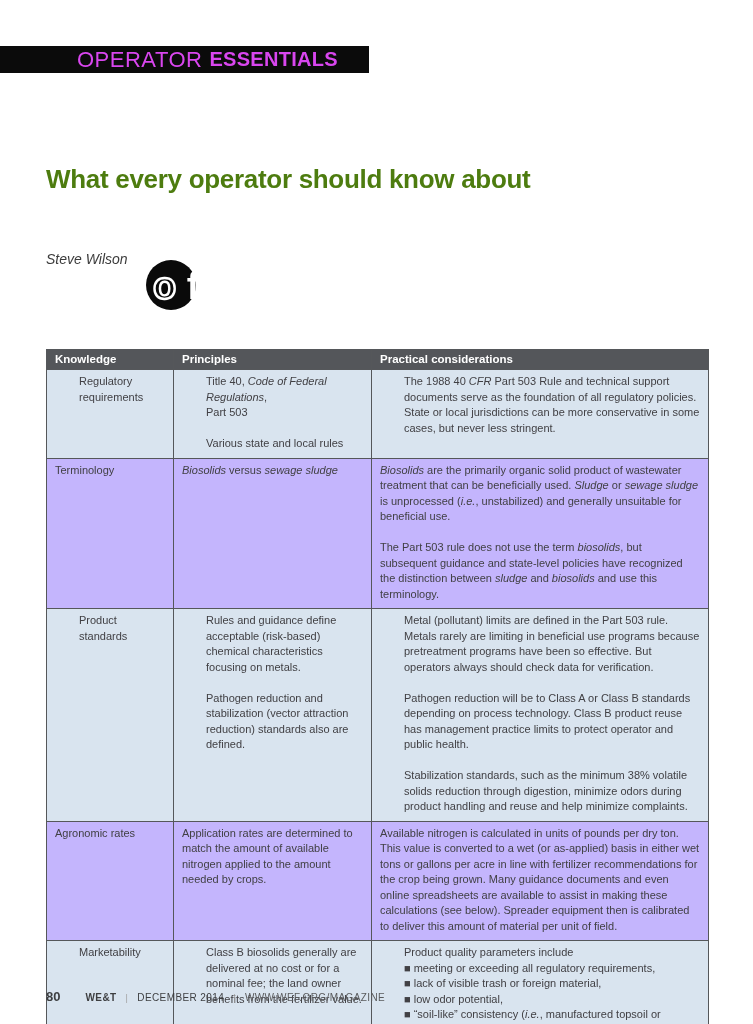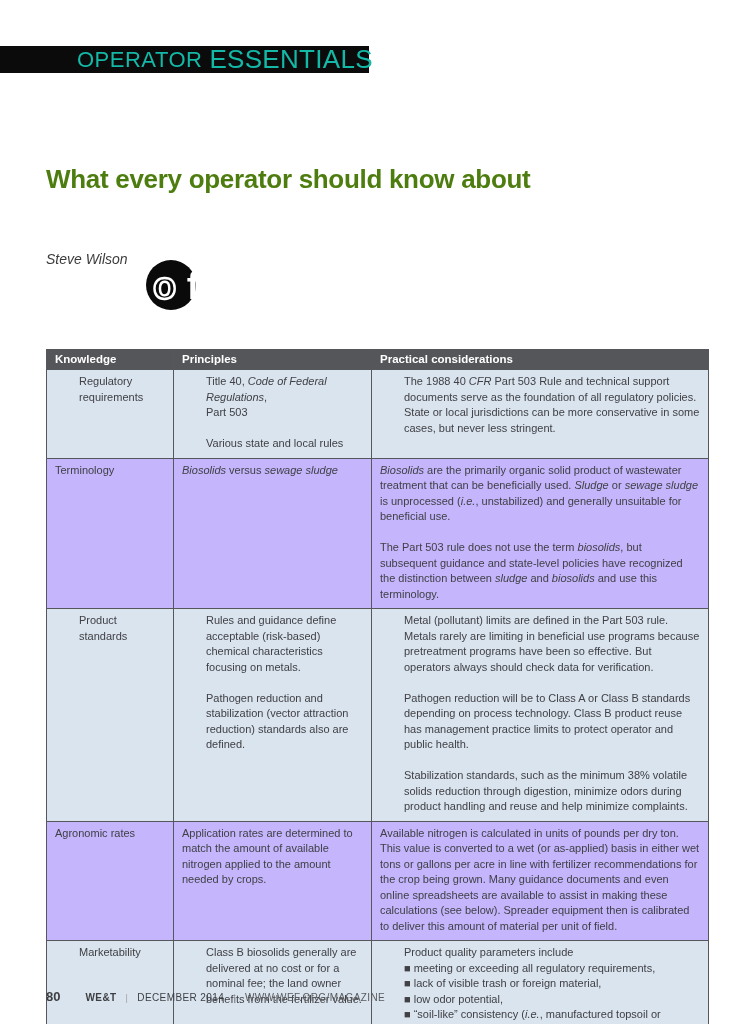--- a/index.html
+++ b/index.html
@@ -3,24 +3,24 @@
 <meta charset="utf-8">
 <style>
   html,body{margin:0;padding:0;}
   body{
     width:753px;height:1024px;position:relative;background:#ffffff;
     font-family:"Liberation Sans", sans-serif;overflow:hidden;color:#3f4144;
   }
   
   .masthead{
     position:absolute;left:0;top:46px;width:369px;height:27px;background:#0b0b0b;
-    color:#14b8a6;display:flex;align-items:center;padding-left:77px;box-sizing:border-box;
+    color:#d946ef;display:flex;align-items:center;padding-left:77px;box-sizing:border-box;
   }
   .m-light{font-size:22px;font-weight:400;letter-spacing:.5px;}
-  .m-bold{font-size:26px;font-weight:400;margin-left:7px;letter-spacing:.3px;}
+  .m-bold{font-size:20px;font-weight:700;margin-left:7px;letter-spacing:.3px;}
   
   .title{
     position:absolute;left:46px;top:155px;width:680px;font-size:26px;font-weight:700;
     line-height:48px;color:#4d7c0f;letter-spacing:-.3px;
   }
   .author{position:absolute;left:46px;top:251px;font-style:italic;font-size:14px;color:#3c3c3c;}
   .logo{position:absolute;left:146px;top:257px;width:54px;height:56px;}
   
   table.kt{position:absolute;left:46px;top:349px;width:662px;border-collapse:collapse;table-layout:fixed;}
   .kt th{

